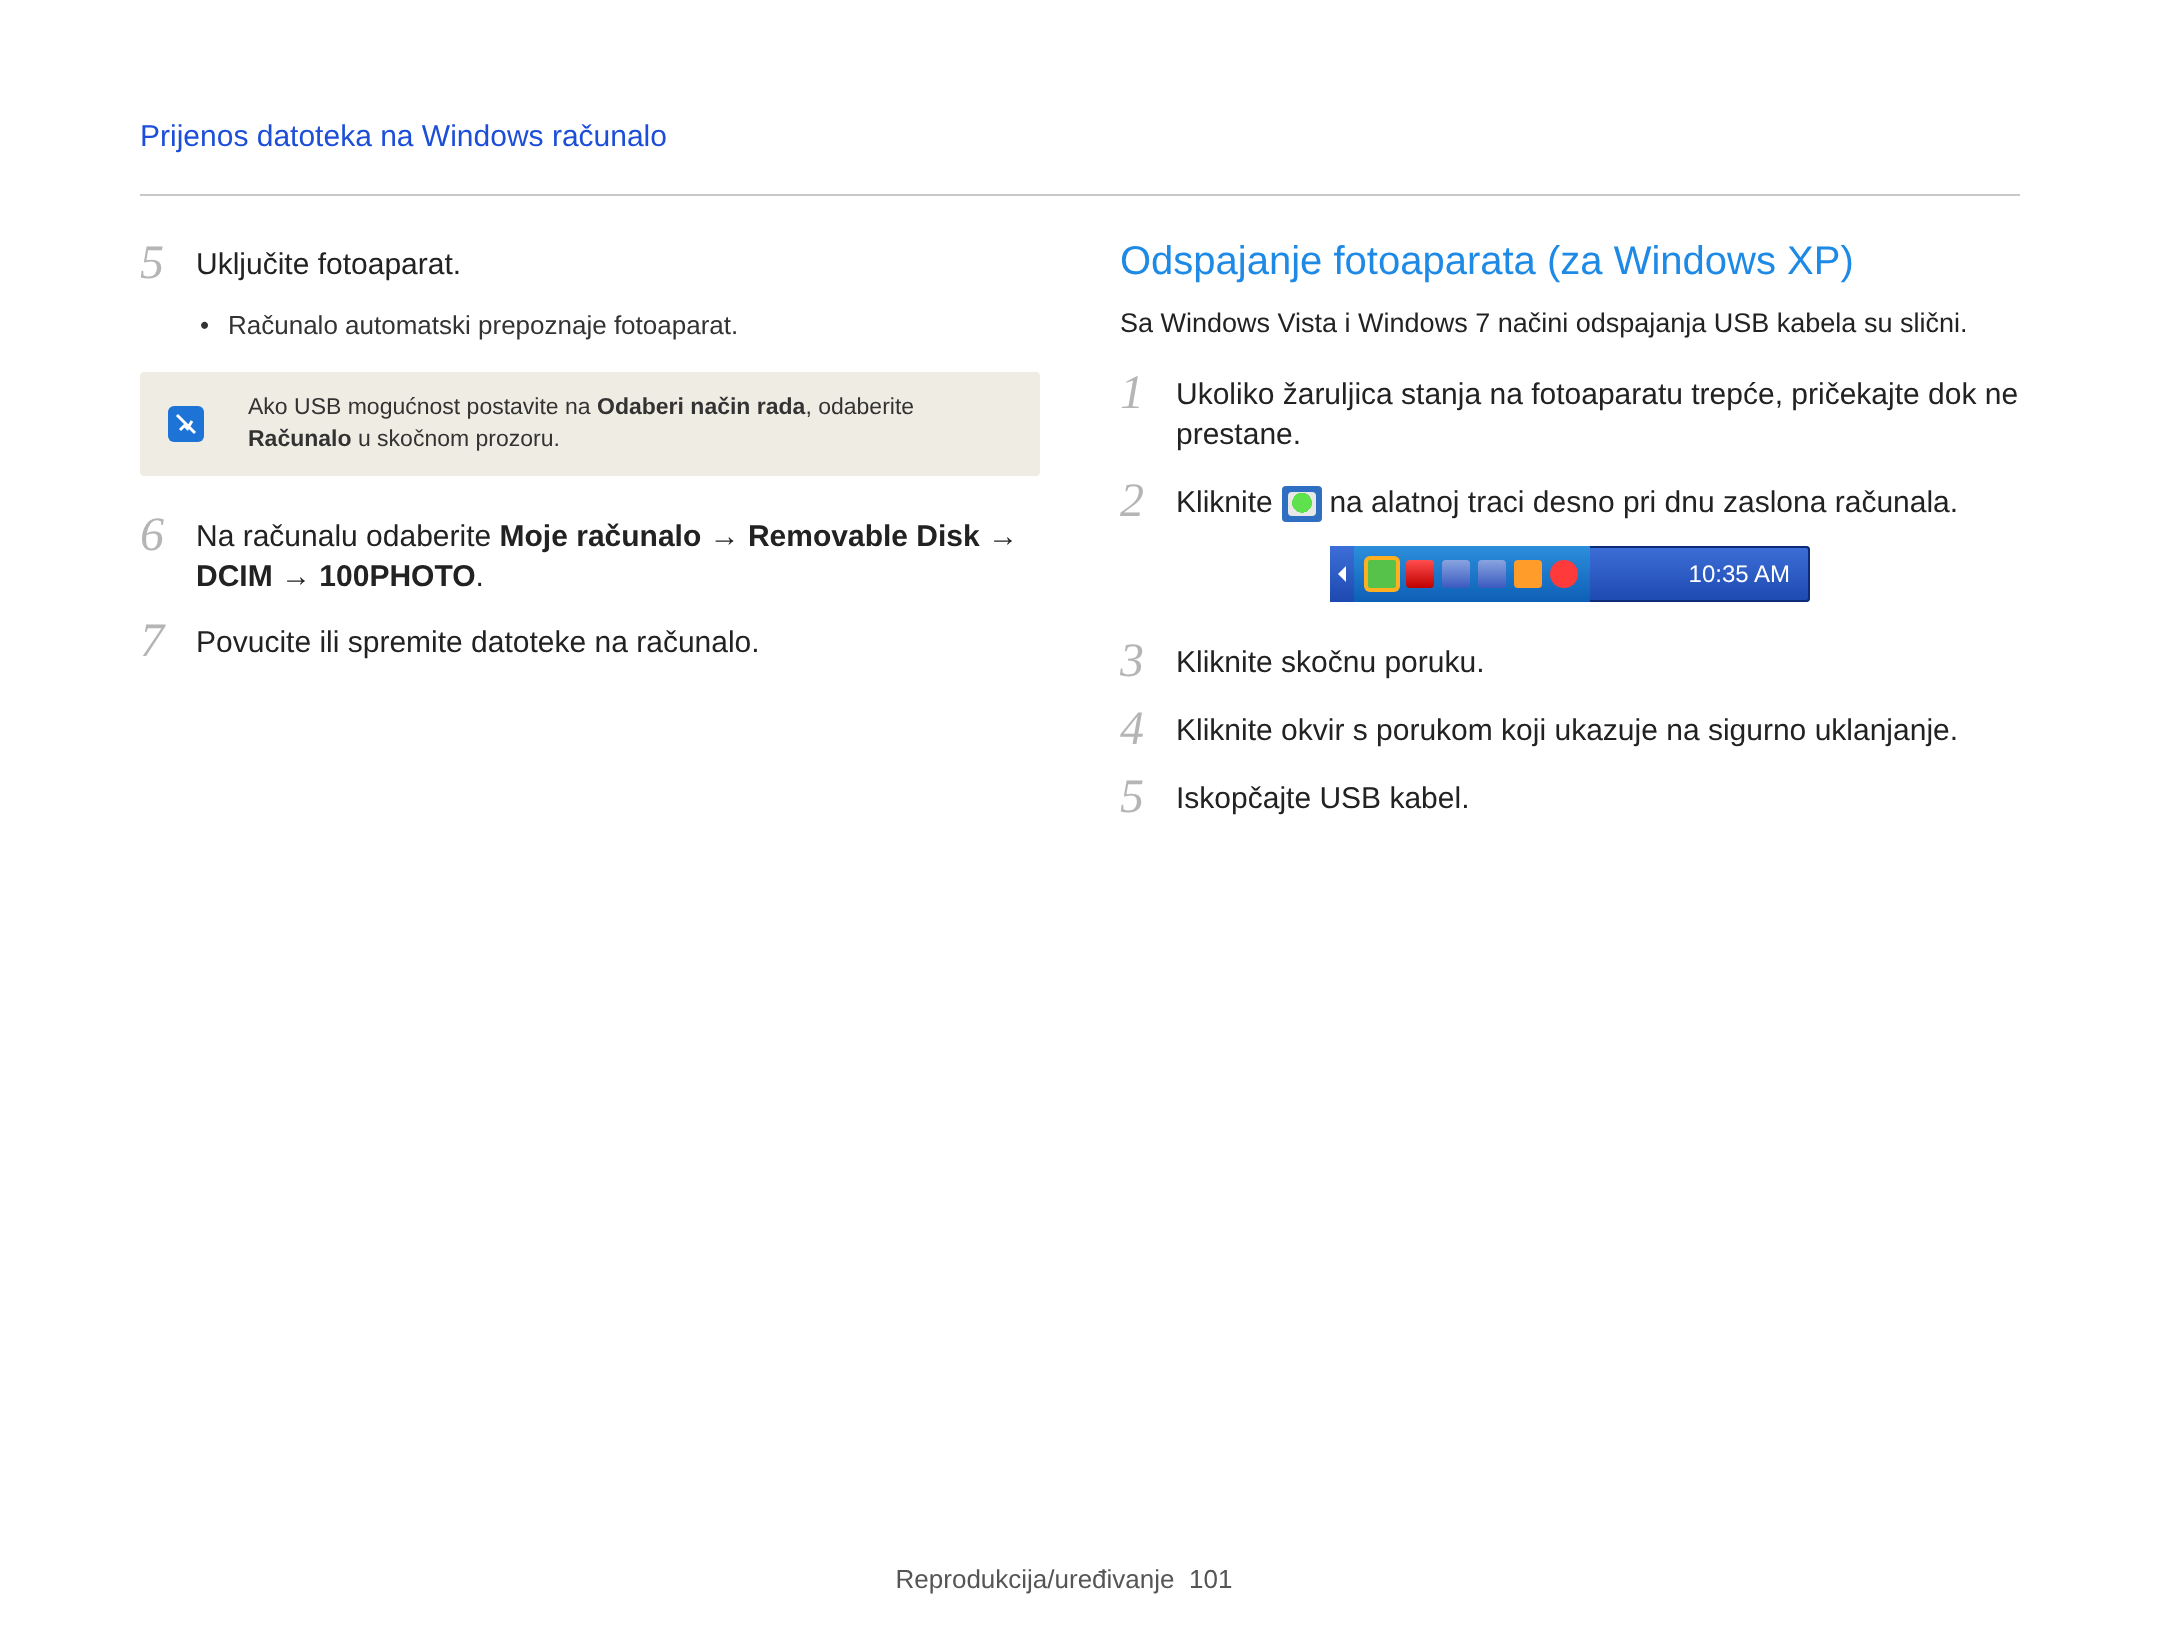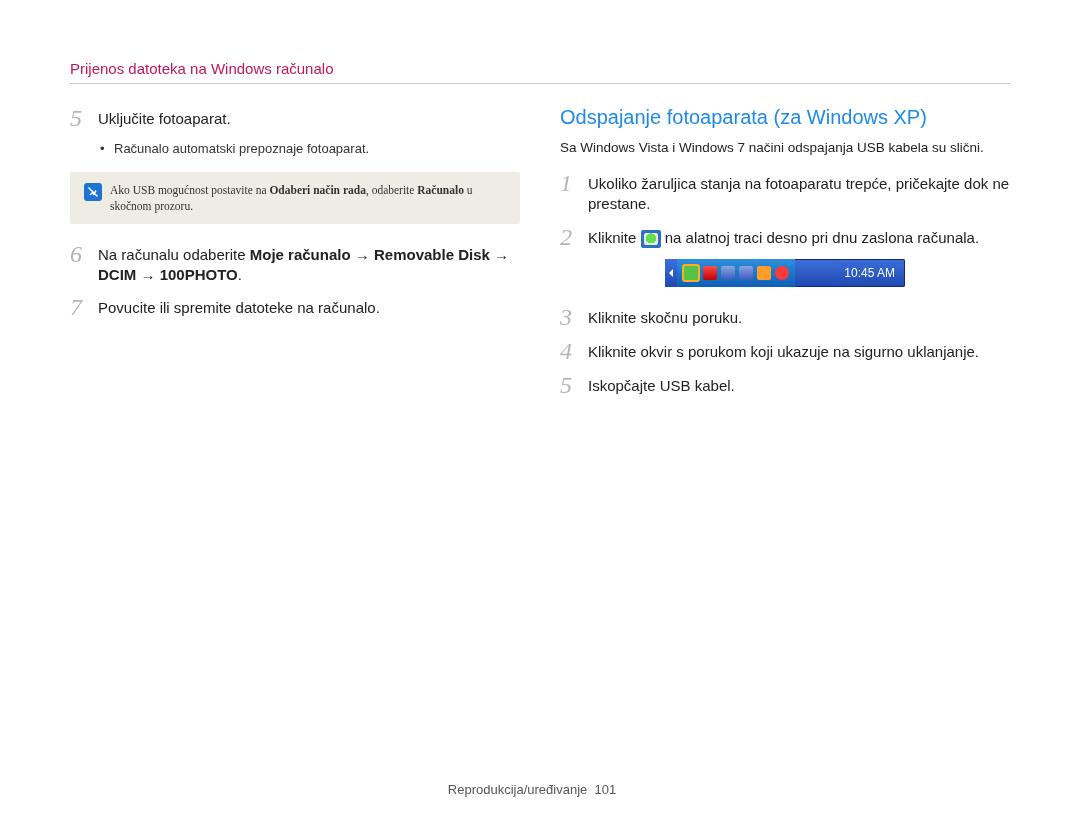--- a/index.html
+++ b/index.html
@@ -1,25 +1,25 @@
 <!DOCTYPE html>
 <html><head>
 <meta charset="utf-8">
 <style>
   html,body{margin:0;padding:0;background:#fff;font-family:Arial,Helvetica,sans-serif;color:#222;}
   .page{width:1080px;height:815px;position:relative;box-sizing:border-box;padding:60px 70px 0 70px;}
-  .header{font-size:15px;color:#be185d;border-bottom:1px solid #c8c8c8;padding-bottom:6px;margin-bottom:22px;}
+  .header{font-size:15px;color:#1d4ed8;border-bottom:1px solid #c8c8c8;padding-bottom:20px;margin-bottom:22px;}
   .cols{display:flex;gap:40px;}
   .col{flex:1;min-width:0;}
   .step{display:flex;align-items:flex-start;gap:10px;margin-bottom:10px;}
   .stepnum{font-family:Georgia,"Times New Roman",serif;font-style:italic;font-size:24px;color:#b5b5b5;line-height:1;min-width:18px;}
   .steptext{font-size:15px;line-height:1.35;padding-top:3px;}
   .sub{font-size:13px;color:#333;margin-left:30px;margin-bottom:14px;line-height:1.35;}
   .sub .dash{display:inline-block;width:14px;}
-  .notebox{background:#efede3;border-radius:2px;display:flex;align-items:flex-start;gap:8px;padding:10px 14px;margin:6px 0 18px 0;font-family:Liberation Serif, serif;}
+  .notebox{background:#efede3;border-radius:2px;display:flex;align-items:center;gap:22px;padding:10px 14px;margin:6px 0 18px 0;}
   .noteicon{width:18px;height:18px;background:#1e73d6;border-radius:3px;display:flex;align-items:center;justify-content:center;flex-shrink:0;margin-top:1px;}
   .noteicon svg{width:12px;height:12px;stroke:#fff;fill:none;stroke-width:2;}
   .notetext{font-size:11.5px;line-height:1.4;color:#333;}
   .right-title{font-size:20px;color:#1e8ae6;margin:0 0 10px 0;font-weight:400;}
   .para{font-size:13.5px;line-height:1.35;margin-bottom:14px;}
   .inline-icon{display:inline-block;width:20px;height:18px;vertical-align:middle;background:#2f6fc2;border-radius:2px;position:relative;}
   .inline-icon::before{content:"";position:absolute;left:3px;top:3px;width:14px;height:12px;border-radius:2px;background:radial-gradient(circle at 50% 45%,#5fe04d 0 5px,transparent 5px),#e8e8e8;}
   .tray{width:240px;height:28px;margin:8px auto 18px auto;background:linear-gradient(#3d6fd8,#1d49b0);border-radius:2px;display:flex;align-items:center;box-shadow:inset 0 0 0 1px #0d2c78;}
   .tray-left{width:12px;height:100%;background:linear-gradient(#3d6fd8,#1d49b0);display:flex;align-items:center;justify-content:center;}
   .tray-left svg{width:8px;height:8px;fill:#fff;}
@@ -100,21 +100,21 @@
             </svg>
           </div>
         <div class="tray-icons">
           <div class="ticon safe"></div>
           <div class="ticon shield"></div>
           <div class="ticon mon"></div>
           <div class="ticon mon"></div>
           <div class="ticon vol"></div>
           <div class="ticon red"></div>
         </div>
-        <div class="tray-time">10:45 AM</div>
+        <div class="tray-time">10:35 AM</div>
       </div>
 
       <div class="step">
         <div class="stepnum">3</div>
         <div class="steptext">Kliknite skočnu poruku.</div>
       </div>
 
       <div class="step">
         <div class="stepnum">4</div>
         <div class="steptext">Kliknite okvir s porukom koji ukazuje na sigurno uklanjanje.</div>

